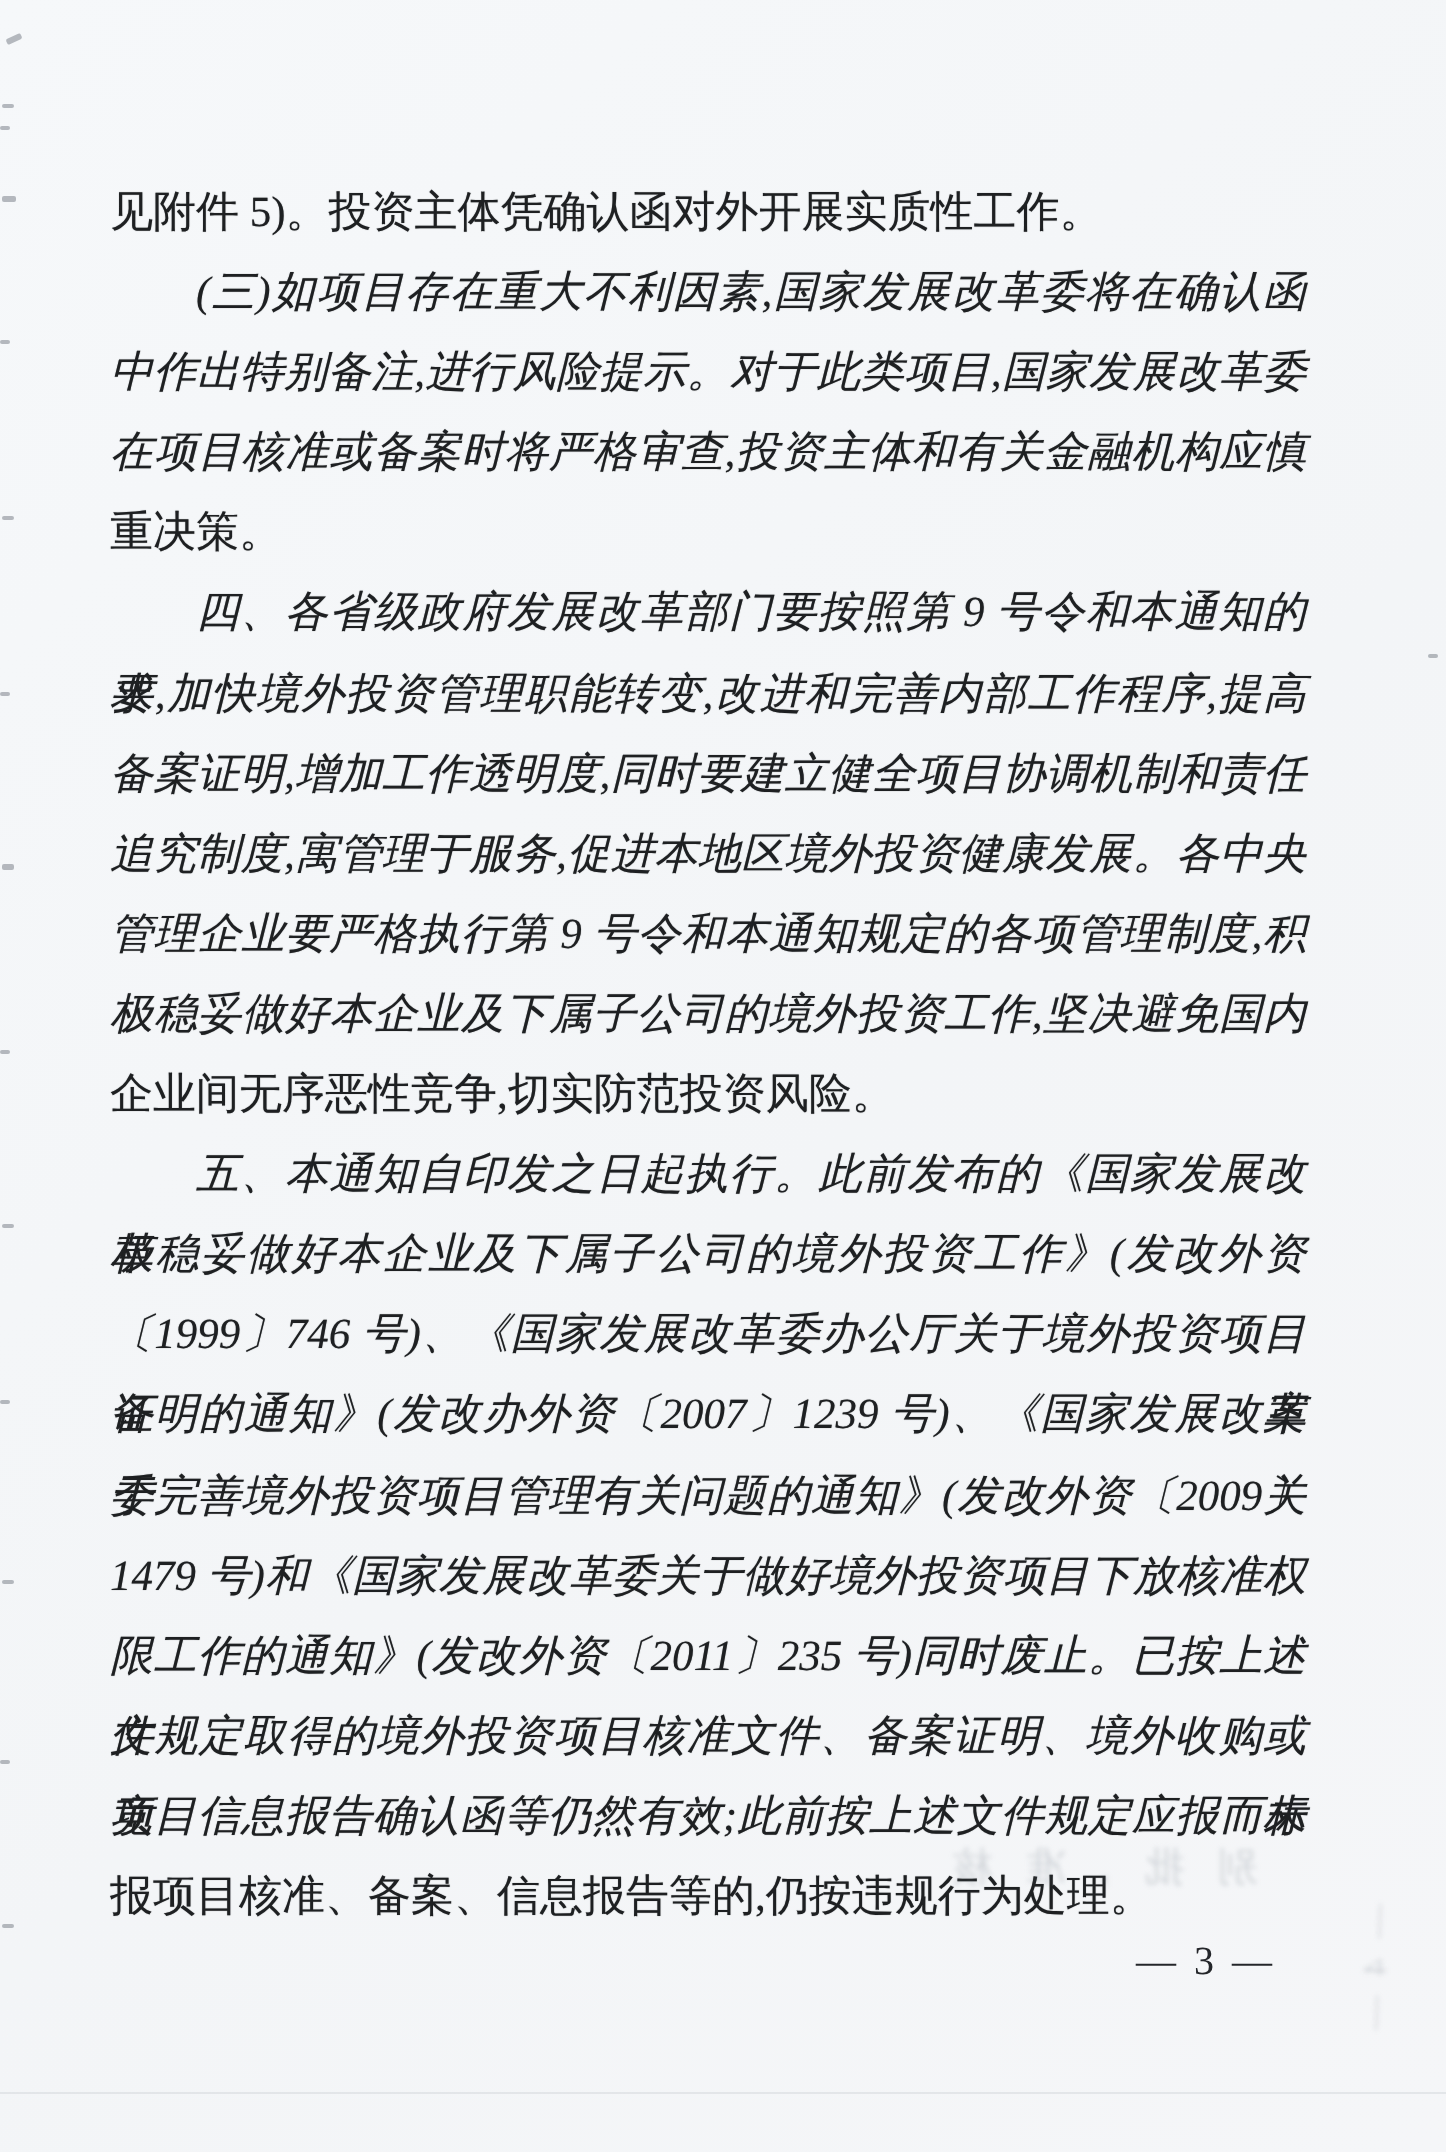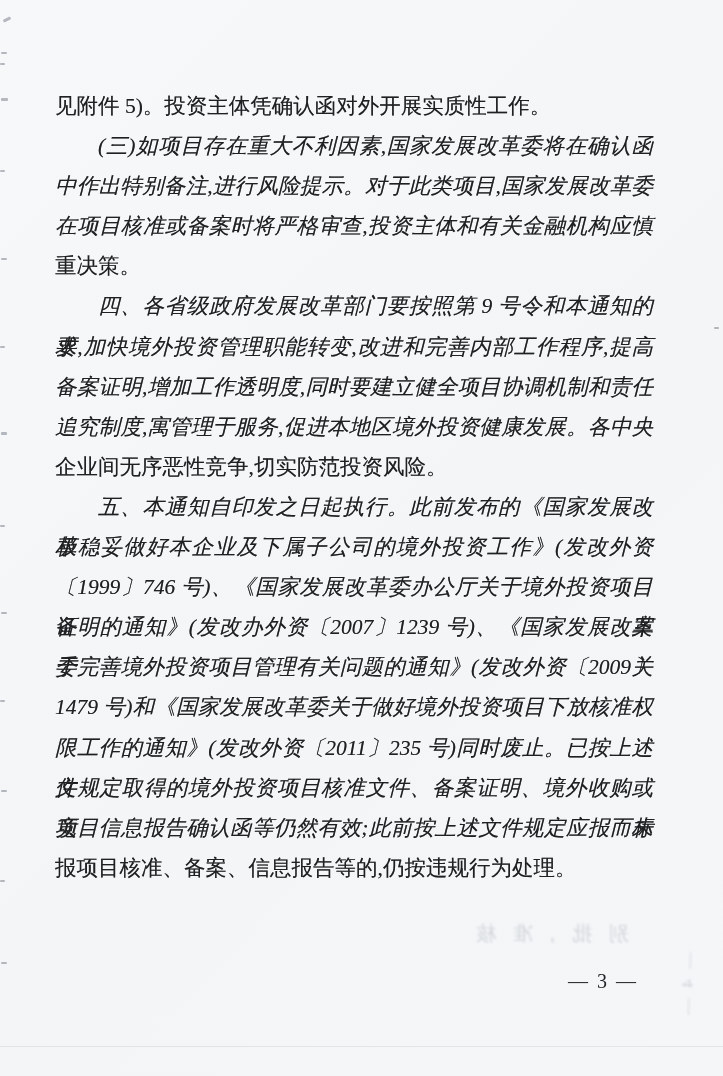--- a/index.html
+++ b/index.html
@@ -89,20 +89,22 @@
   <div class="text-block">
       <div class="line">见附件 5)。投资主体凭确认函对外开展实质性工作。</div>
       <div class="line fill indent">(三)如项目存在重大不利因素,国家发展改革委将在确认函</div>
       <div class="line fill">中作出特别备注,进行风险提示。对于此类项目,国家发展改革委</div>
       <div class="line fill">在项目核准或备案时将严格审查,投资主体和有关金融机构应慎</div>
       <div class="line">重决策。</div>
       <div class="line fill indent">四、各省级政府发展改革部门要按照第 9 号令和本通知的要</div>
       <div class="line fill">求,加快境外投资管理职能转变,改进和完善内部工作程序,提高</div>
       <div class="line fill">备案证明,增加工作透明度,同时要建立健全项目协调机制和责任</div>
       <div class="line fill">追究制度,寓管理于服务,促进本地区境外投资健康发展。各中央</div>
+      <div class="line fill">管理企业要严格执行第 9 号令和本通知规定的各项管理制度,积</div>
+      <div class="line fill">极稳妥做好本企业及下属子公司的境外投资工作,坚决避免国内</div>
       <div class="line">企业间无序恶性竞争,切实防范投资风险。</div>
       <div class="line fill indent">五、本通知自印发之日起执行。此前发布的《国家发展改革</div>
       <div class="line fill">极稳妥做好本企业及下属子公司的境外投资工作》(发改外资</div>
       <div class="line fill">〔1999〕746 号)、《国家发展改革委办公厅关于境外投资项目备案</div>
       <div class="line fill">证明的通知》(发改办外资〔2007〕1239 号)、《国家发展改革委关</div>
       <div class="line fill">于完善境外投资项目管理有关问题的通知》(发改外资〔2009〕</div>
       <div class="line fill">1479 号)和《国家发展改革委关于做好境外投资项目下放核准权</div>
       <div class="line fill">限工作的通知》(发改外资〔2011〕235 号)同时废止。已按上述文</div>
       <div class="line fill">件规定取得的境外投资项目核准文件、备案证明、境外收购或竞标</div>
       <div class="line fill">项目信息报告确认函等仍然有效;此前按上述文件规定应报而未</div>

